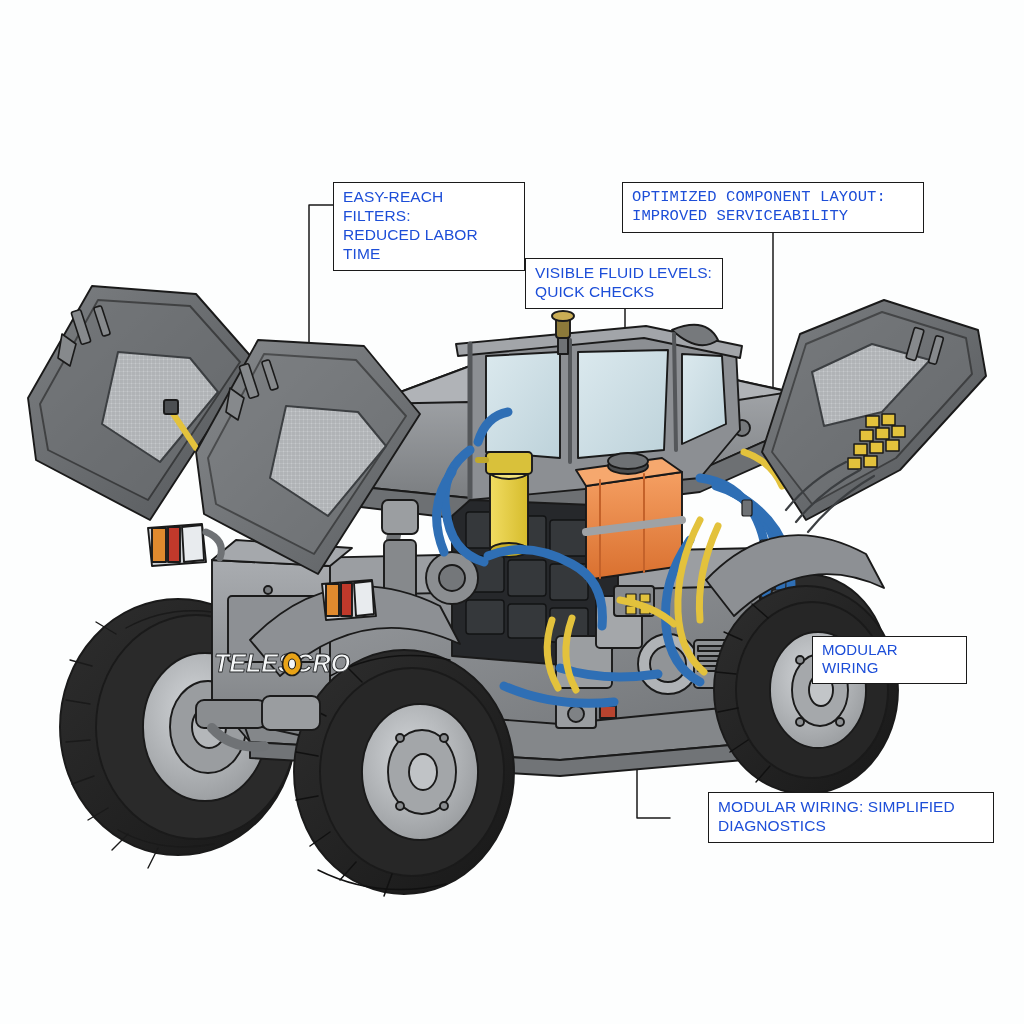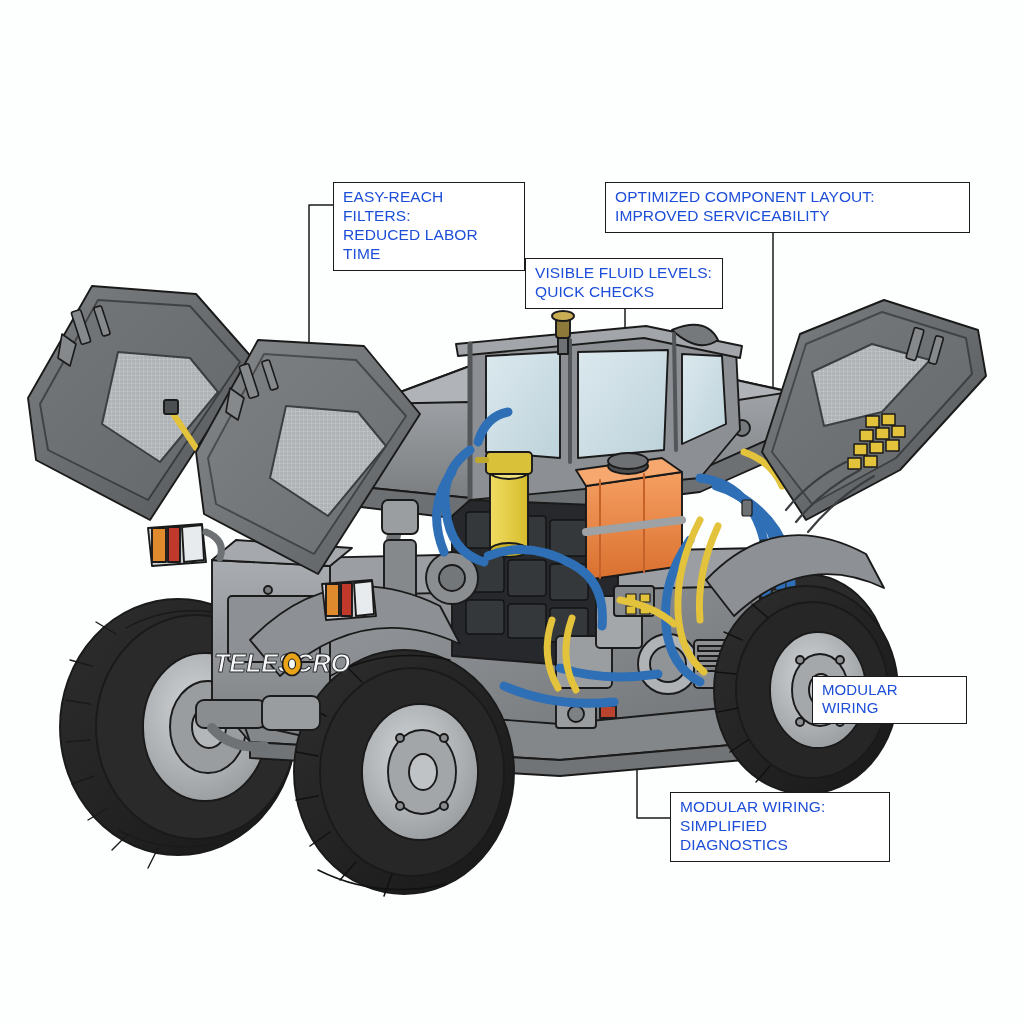--- a/index.html
+++ b/index.html
@@ -25,24 +25,24 @@
     font-size: 15.5px;
     line-height: 1.22;
     letter-spacing: .1px;
     padding: 5px 9px 6px 9px;
     white-space: pre-line;
     box-sizing: border-box;
     text-transform: uppercase;
   }
   .callout.small { font-size: 15px; }
   #c-filters   { left: 333px; top: 182px;  width: 192px; }
-  #c-layout    { left: 605px; top: 182px;  width: 365px; }
+  #c-layout    { left: 622px; top: 182px;  width: 302px; font-family: Liberation Mono, monospace; }
   #c-fluid     { left: 525px; top: 258px;  width: 198px; }
-  #c-modwire   { left: 812px; top: 676px;  width: 155px; padding: 4px 9px 5px 9px; }
-  #c-moddiag   { left: 670px; top: 792px;  width: 220px; }
+  #c-modwire   { left: 812px; top: 636px;  width: 155px; padding: 4px 9px 5px 9px; }
+  #c-moddiag   { left: 708px; top: 792px;  width: 286px; }
 </style>
 </head>
 <body>
 
 <div id="stage">
 
 <svg id="art" viewBox="0 0 1024 1024">
   <defs>
     <linearGradient id="gBody" x1="0" y1="0" x2="0" y2="1">
       <stop offset="0" stop-color="#a9acb0"></stop>

